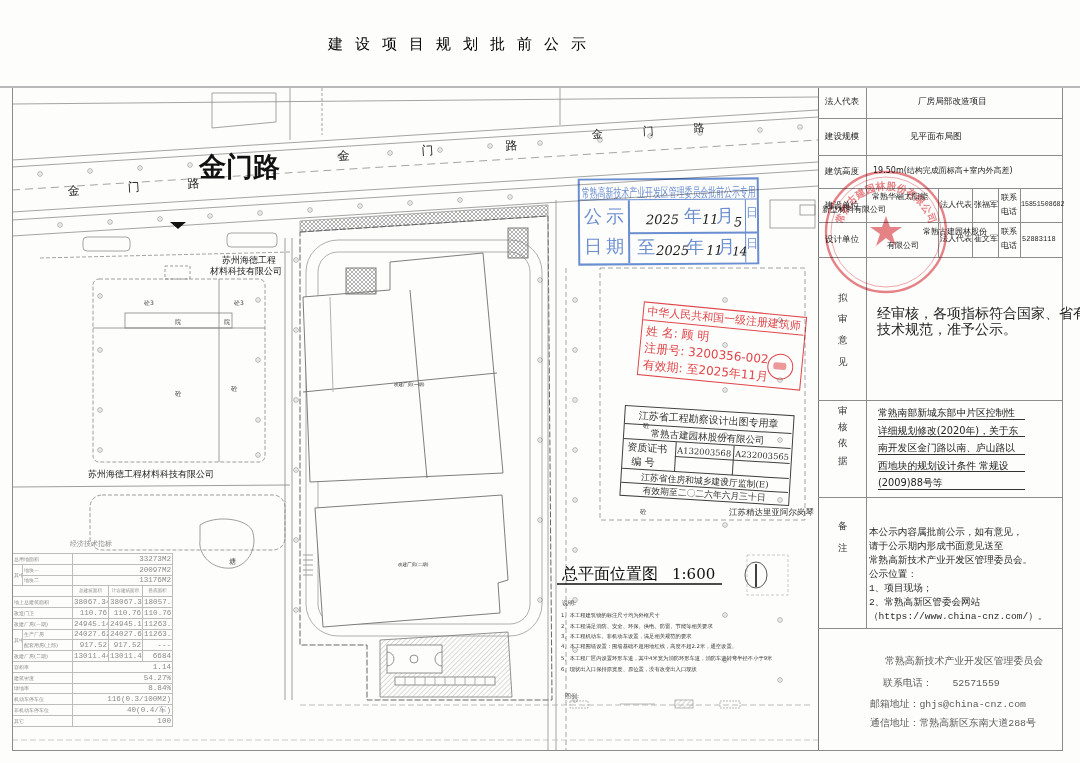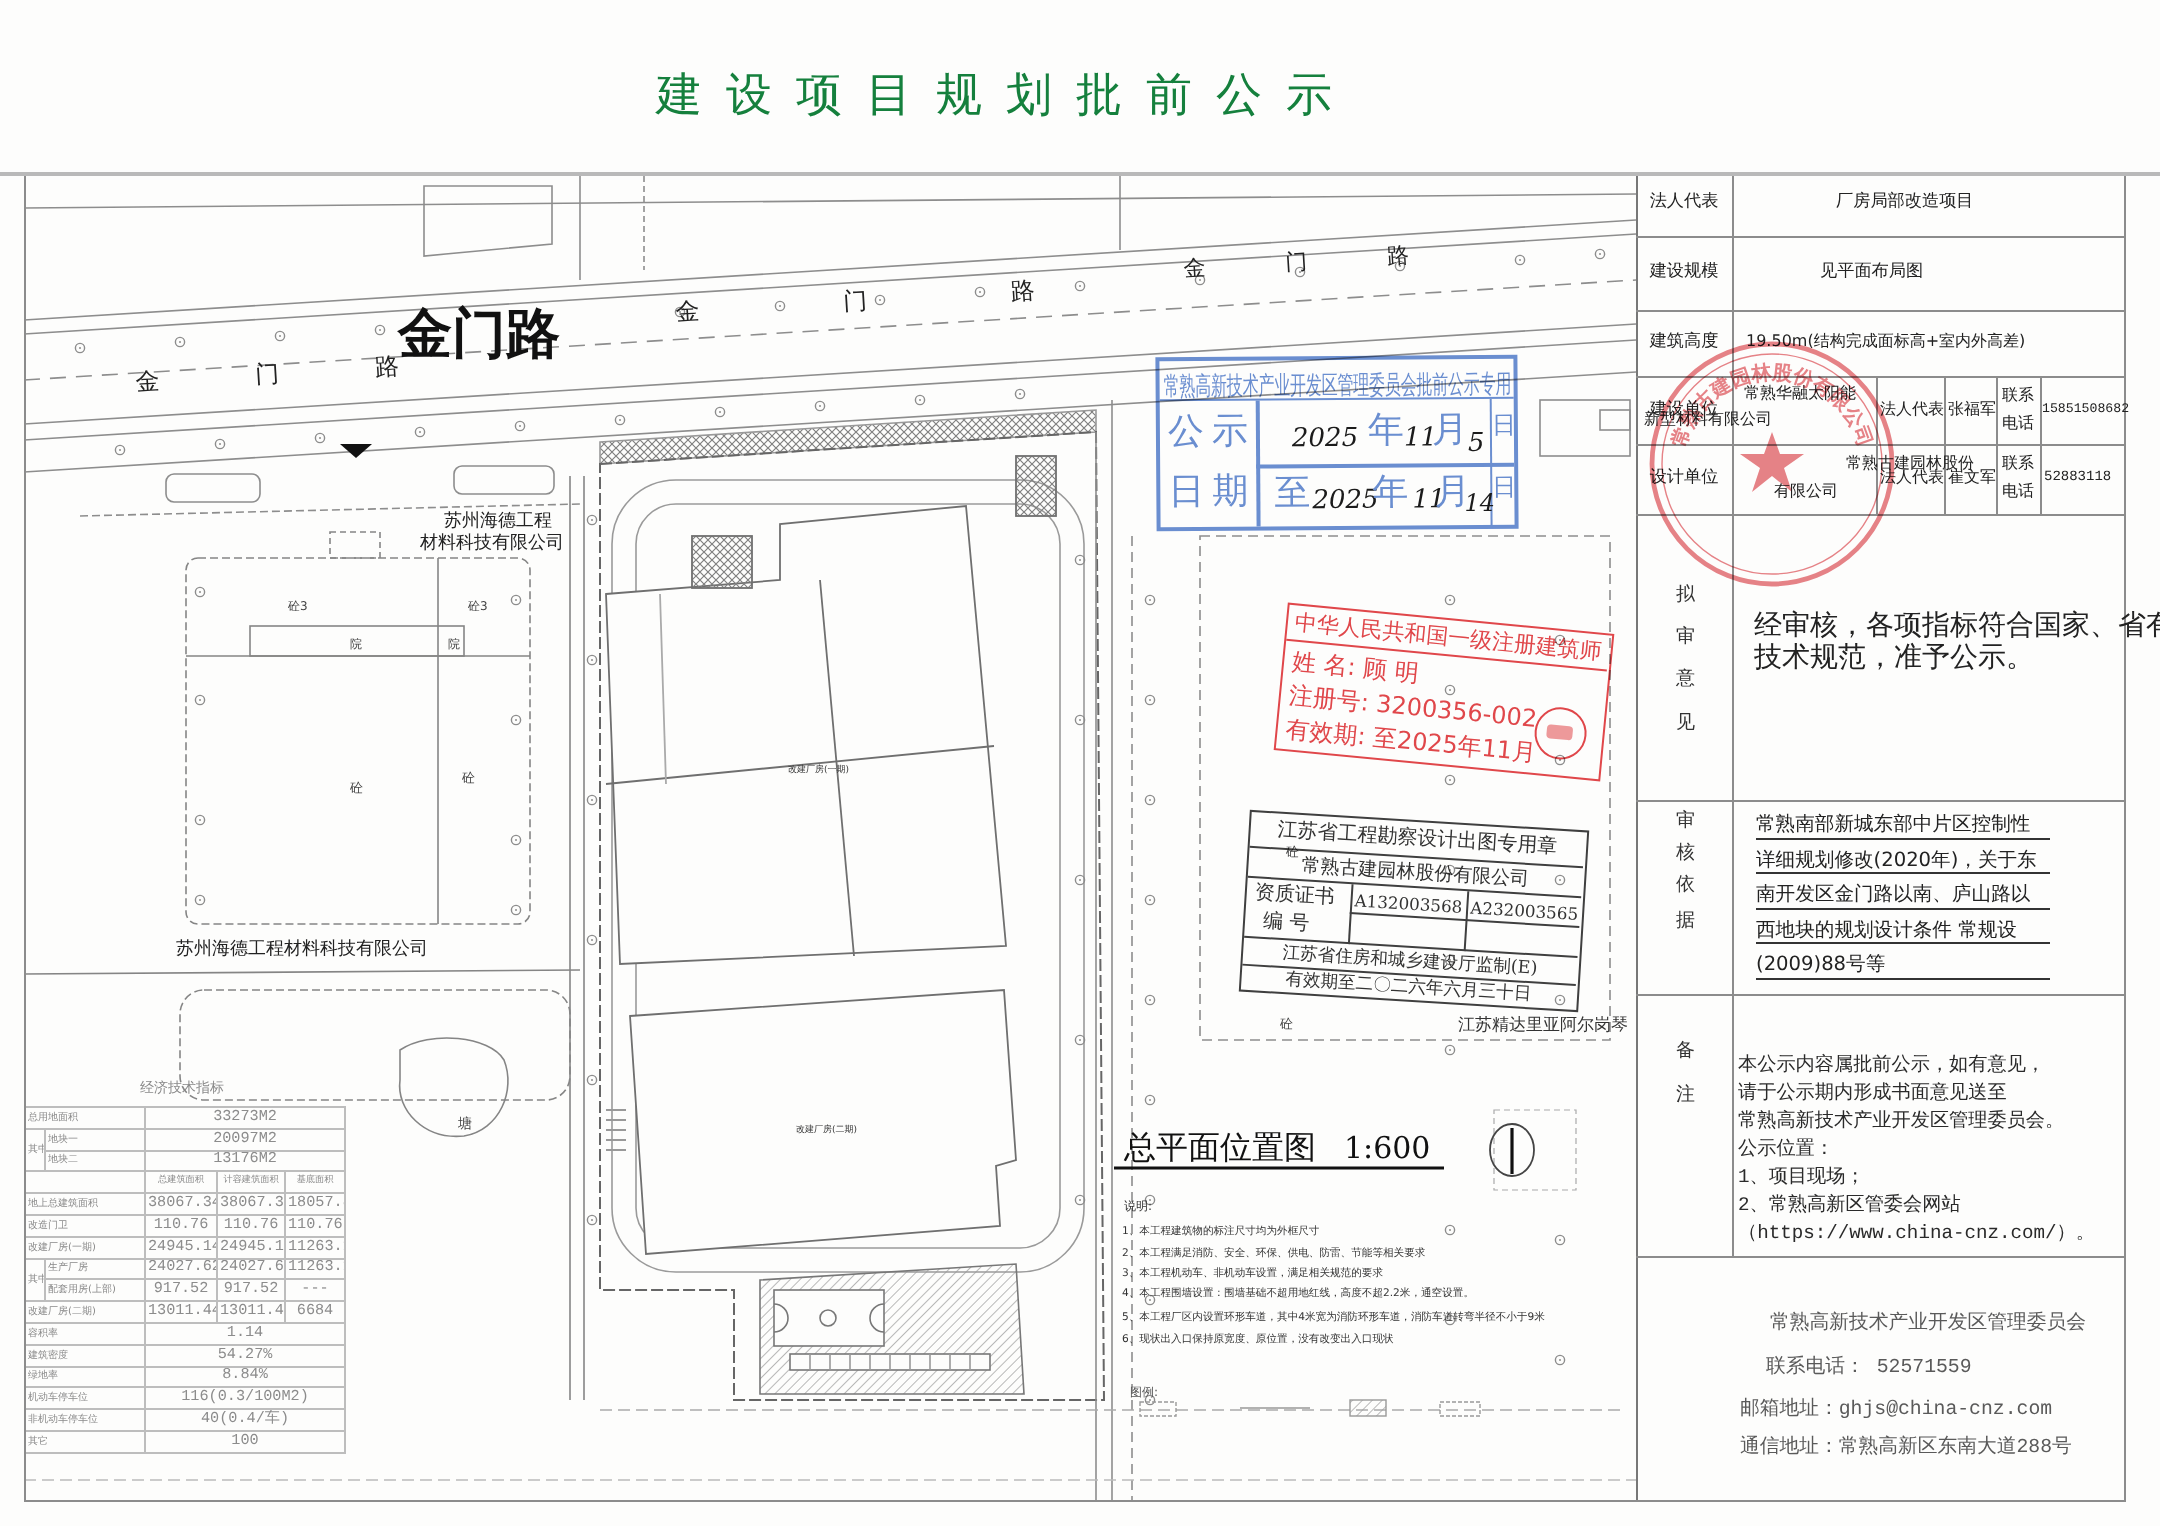--- a/index.html
+++ b/index.html
@@ -1,36 +1,36 @@
 <!DOCTYPE html>
 <html><head>
 <meta charset="utf-8">
 <style>
 *{box-sizing:border-box;margin:0;padding:0}
 html,body{width:1080px;height:763px;background:#fff;overflow:hidden}
 #page{position:relative;width:1080px;height:763px;background:#fdfdfc;font-family:"DejaVu Sans",sans-serif;color:#222;overflow:hidden}
 .a{position:absolute;white-space:nowrap;line-height:1}
 .hl{position:absolute;height:1px;background:#8c8c8c}
 .vl{position:absolute;width:1px;background:#8c8c8c}
-.title{left:328px;top:37px;font-size:23px;letter-spacing:12px;color:#15803d}
+.title{left:328px;top:37px;font-size:15px;letter-spacing:12px;color:#000000}
 .lbl{left:818px;width:48px;text-align:center;font-size:8.6px;color:#222}
 .val{font-size:8.6px;color:#222}
 .sm{font-size:8px;color:#222}
 .vchar{left:838px;font-size:9.5px;color:#333}
 .b10{font-size:14px;color:#222}
 .basis{position:absolute;left:878px;top:402px;width:147px}
 .basis div{height:17.6px;line-height:22px;border-bottom:1px solid #333;font-size:9.8px;white-space:nowrap;color:#222}
 .remarks{position:absolute;left:869px;top:527px}
 .remarks div{height:14px;line-height:12px;font-size:9.6px;white-space:nowrap;color:#2a2a2a;font-family:"Liberation Mono",monospace}
 .foot{font-family:"Liberation Mono",monospace;color:#5a5a5a;font-size:9.9px}
 .map-wrap{position:absolute;left:12px;top:88px;width:806px;height:662px;overflow:hidden}
 .map-svg{position:absolute;left:-12px;top:-88px}
 .tt{position:absolute;left:12px;top:553px;width:160px;border-collapse:collapse;table-layout:fixed;color:#8a8a8a}
 .tt td{border:1px solid #bdbdbd;height:10.8px;padding:0 1px;font-size:5px;line-height:8px;overflow:hidden;white-space:nowrap}
-.tt td.v{font-family:"Liberation Mono",monospace;font-size:7.6px;color:#8c8c8c;text-align:center}
+.tt td.v{font-family:"Liberation Mono",monospace;font-size:7.6px;color:#8c8c8c;text-align:right}
 .tt td.c{}
 .tt td.h{font-size:4.6px;text-align:center}
 .tt-title{left:70px;top:541px;font-size:7px;color:#8a8a8a}
 
 .st-blue{position:absolute;left:578px;top:178px;width:181px;height:87px;border:2px solid #6b8fd3;color:#6b8fd3;mix-blend-mode:multiply;transform:rotate(-0.4deg)}
 .st-blue .hdr{position:absolute;left:0;top:0;width:177px;height:20px;border-bottom:1.5px solid #6b8fd3;overflow:hidden}
 .st-blue .hdr span{position:absolute;left:2px;top:4px;font-size:8px;transform:scaleY(1.6);transform-origin:left top;letter-spacing:-0.1px}
 .st-blue .big{position:absolute;font-size:18px;font-family:"DejaVu Serif",serif;line-height:1}
 .st-blue .hw{position:absolute;font-family:"DejaVu Serif",serif;font-style:italic;color:#1b1b1b;font-size:13px;line-height:1}
 .st-red{position:absolute;left:640px;top:309px;width:164px;height:74px;border:1.6px solid #e2474b;color:#e2474b;transform:rotate(5.5deg);mix-blend-mode:multiply}
@@ -473,21 +473,21 @@
       <div>本公示内容属批前公示，如有意见，</div>
       <div>请于公示期内形成书面意见送至</div>
       <div>常熟高新技术产业开发区管理委员会。</div>
       <div>公示位置：</div>
       <div>1、项目现场；</div>
       <div>2、常熟高新区管委会网站</div>
       <div>（https://www.china-cnz.com/）。</div>
     </div>
 
     <div class="a foot" style="left:885px;top:657px">常熟高新技术产业开发区管理委员会</div>
-    <div class="a foot" style="left:883px;top:679px"><span>联系电话：</span><span style="margin-left:6px">52571559</span></div>
+    <div class="a foot" style="left:883px;top:679px"><span>联系电话：</span><span style="margin-left:20px">52571559</span></div>
     <div class="a foot" style="left:870px;top:700px"><span>邮箱地址：</span><span>ghjs@china-cnz.com</span></div>
     <div class="a foot" style="left:870px;top:719px"><span>通信地址：</span><span>常熟高新区东南大道288号</span></div>
   </div>
 
   <svg class="seal" width="124" height="124" viewBox="0 0 124 124">
     <defs>
         <path id="sealArc" d="M 18,74 A 45,45 0 1 1 106,74" fill="none"></path>
       </defs>
     <circle cx="62" cy="62" r="60" fill="none" stroke="#d9363e" stroke-width="2.4"></circle>
     <circle cx="62" cy="62" r="55" fill="none" stroke="#d9363e" stroke-width="0.7"></circle>

